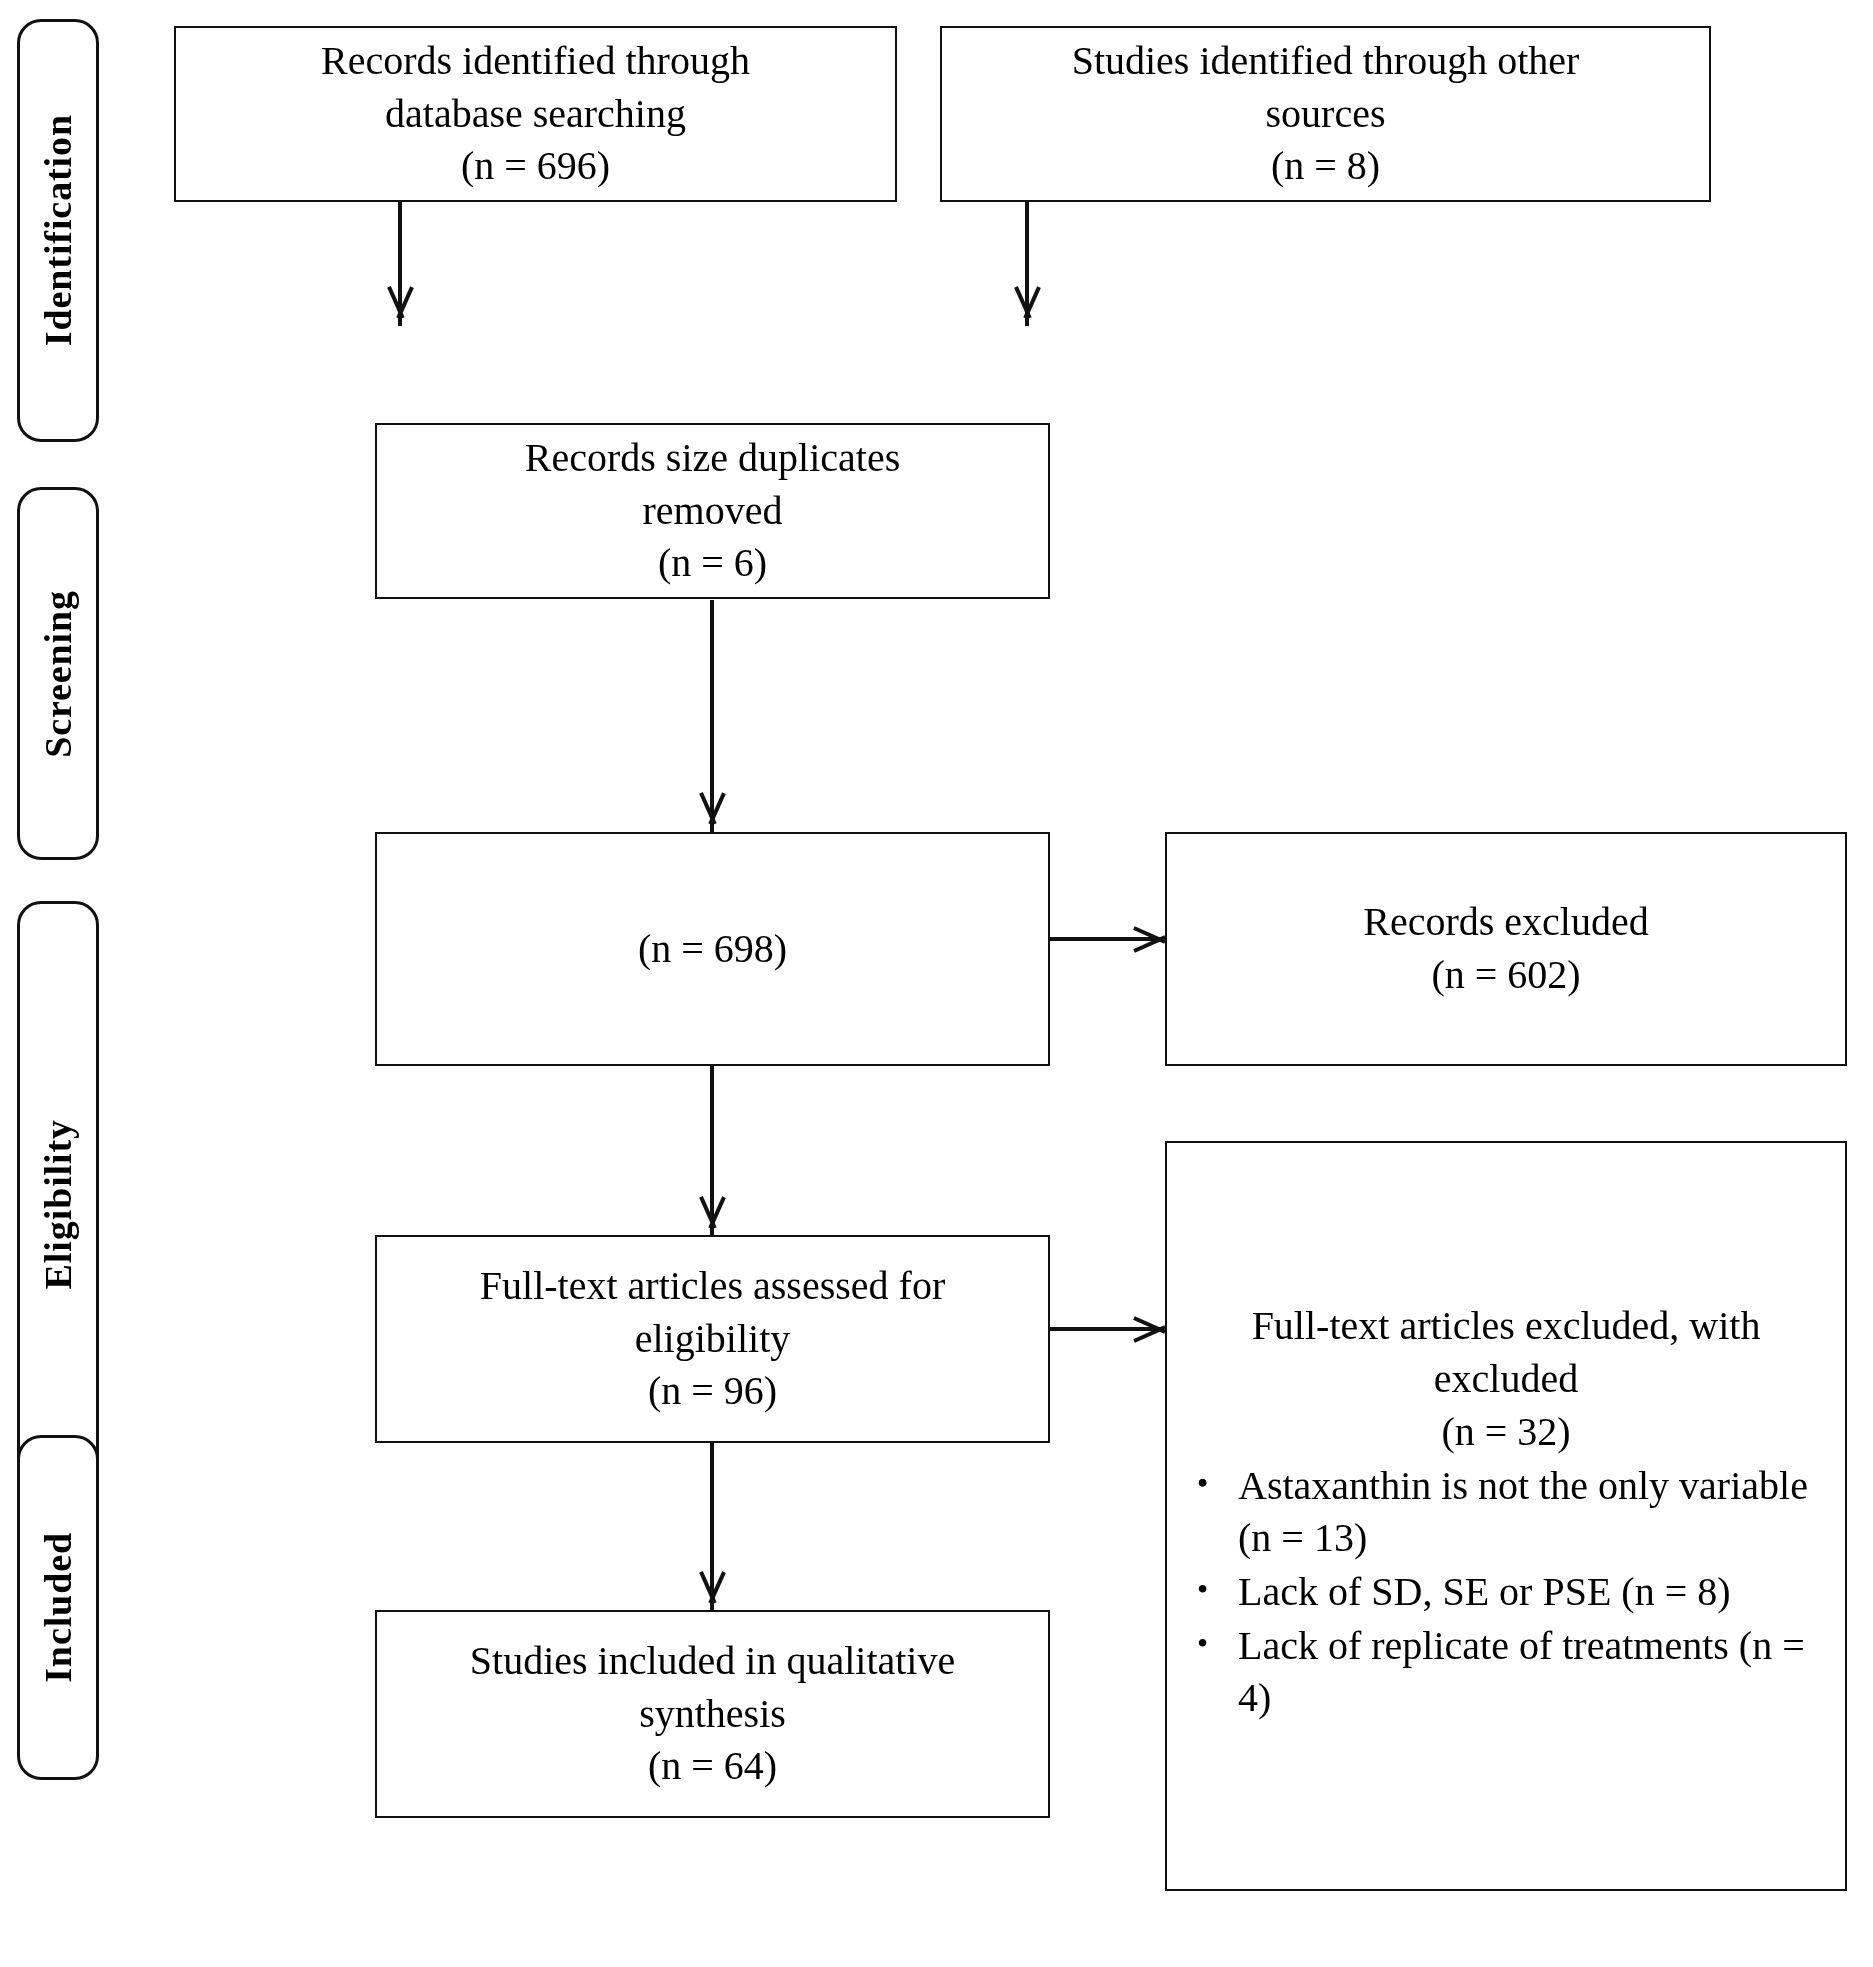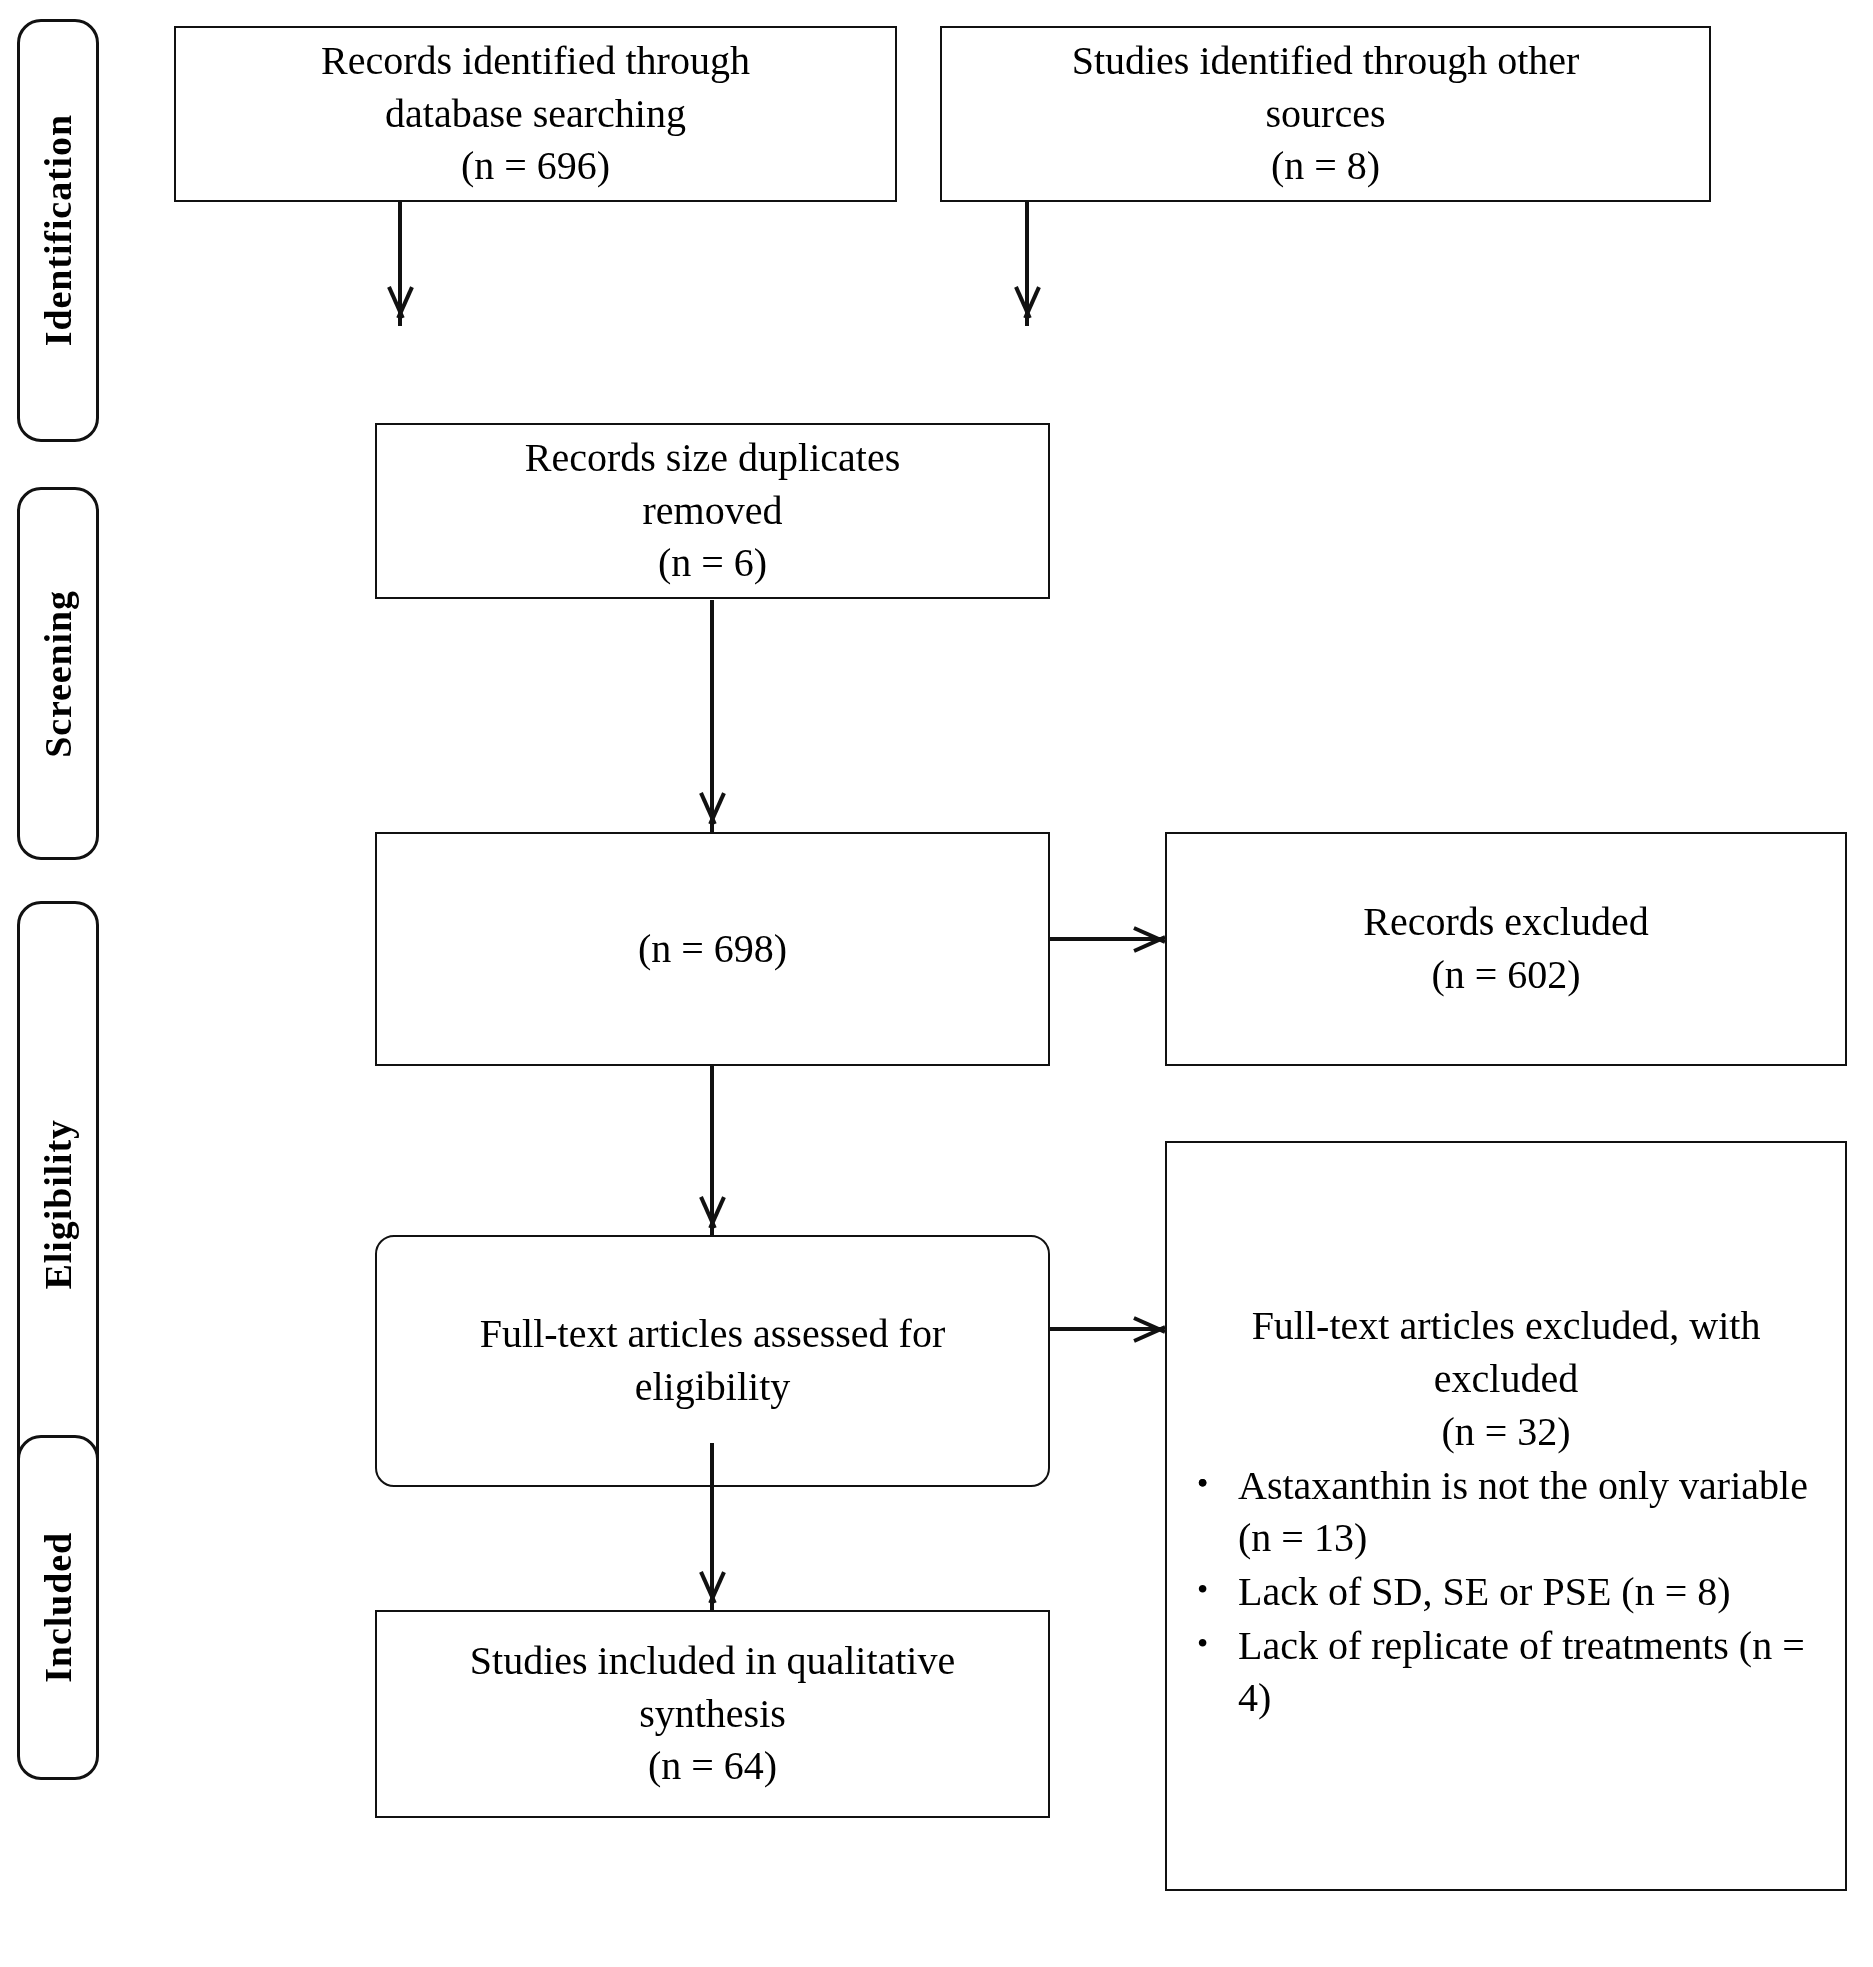--- a/index.html
+++ b/index.html
@@ -214,24 +214,25 @@
   <div class="box" style="left:1165px; top:832px; width:682px; height:234px;">
     <span class="inner">
       <span class="line">Records excluded</span>
       <span class="line">(n = 602)</span>
     </span>
   </div>
 
   <div class="vline" style="left:710px; top:1066px; height:169px;"></div>
   <div class="arrow-down" style="left:695px; top:1197px;"></div>
 
-  <div class="box" style="left:375px; top:1235px; width:675px; height:252px;border-radius:19px;">
+  <div class="box" style="left:375px; top:1235px; width:675px; height:208px;">
     <span class="inner">
       <span class="line">Full-text articles assessed for</span>
       <span class="line">eligibility</span>
+      <span class="line">(n = 96)</span>
     </span>
   </div>
 
   <div class="hline" style="left:1049px; top:1327px; width:114px;"></div>
   <div class="arrow-right" style="left:1134px; top:1312px;"></div>
 
   <div class="box reasons" style="left:1165px; top:1141px; width:682px; height:750px;">
     <span class="inner">
       <span class="hdr">Full-text articles excluded, with</span>
       <span class="hdr">excluded</span>

